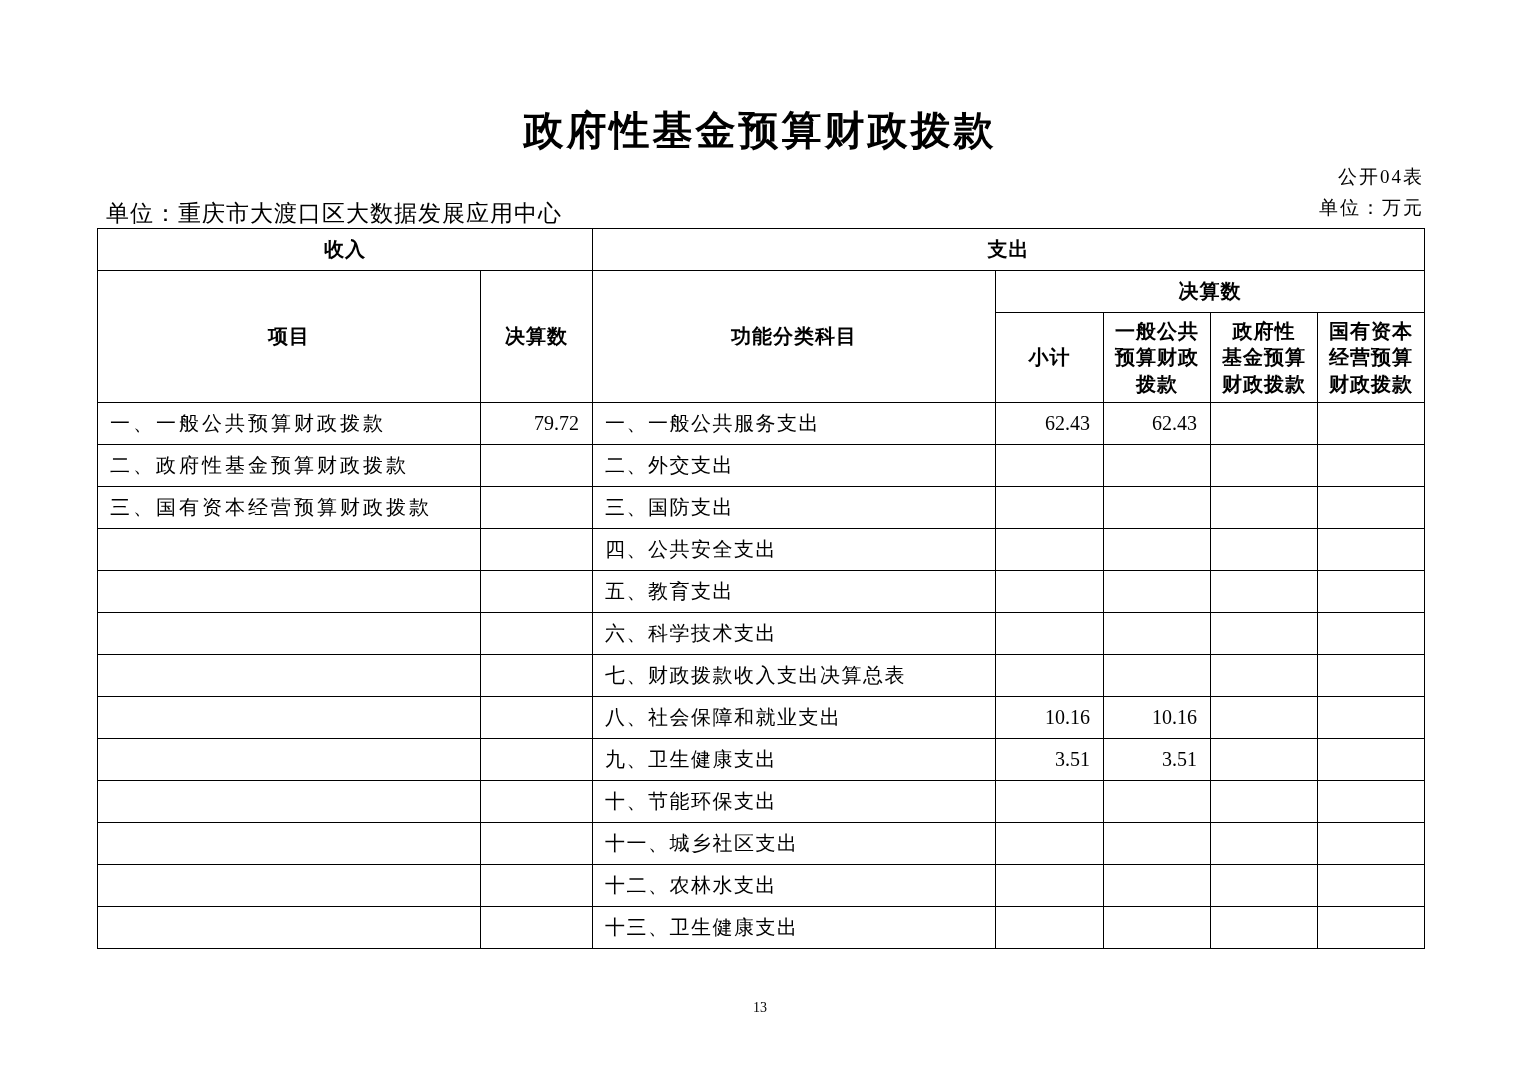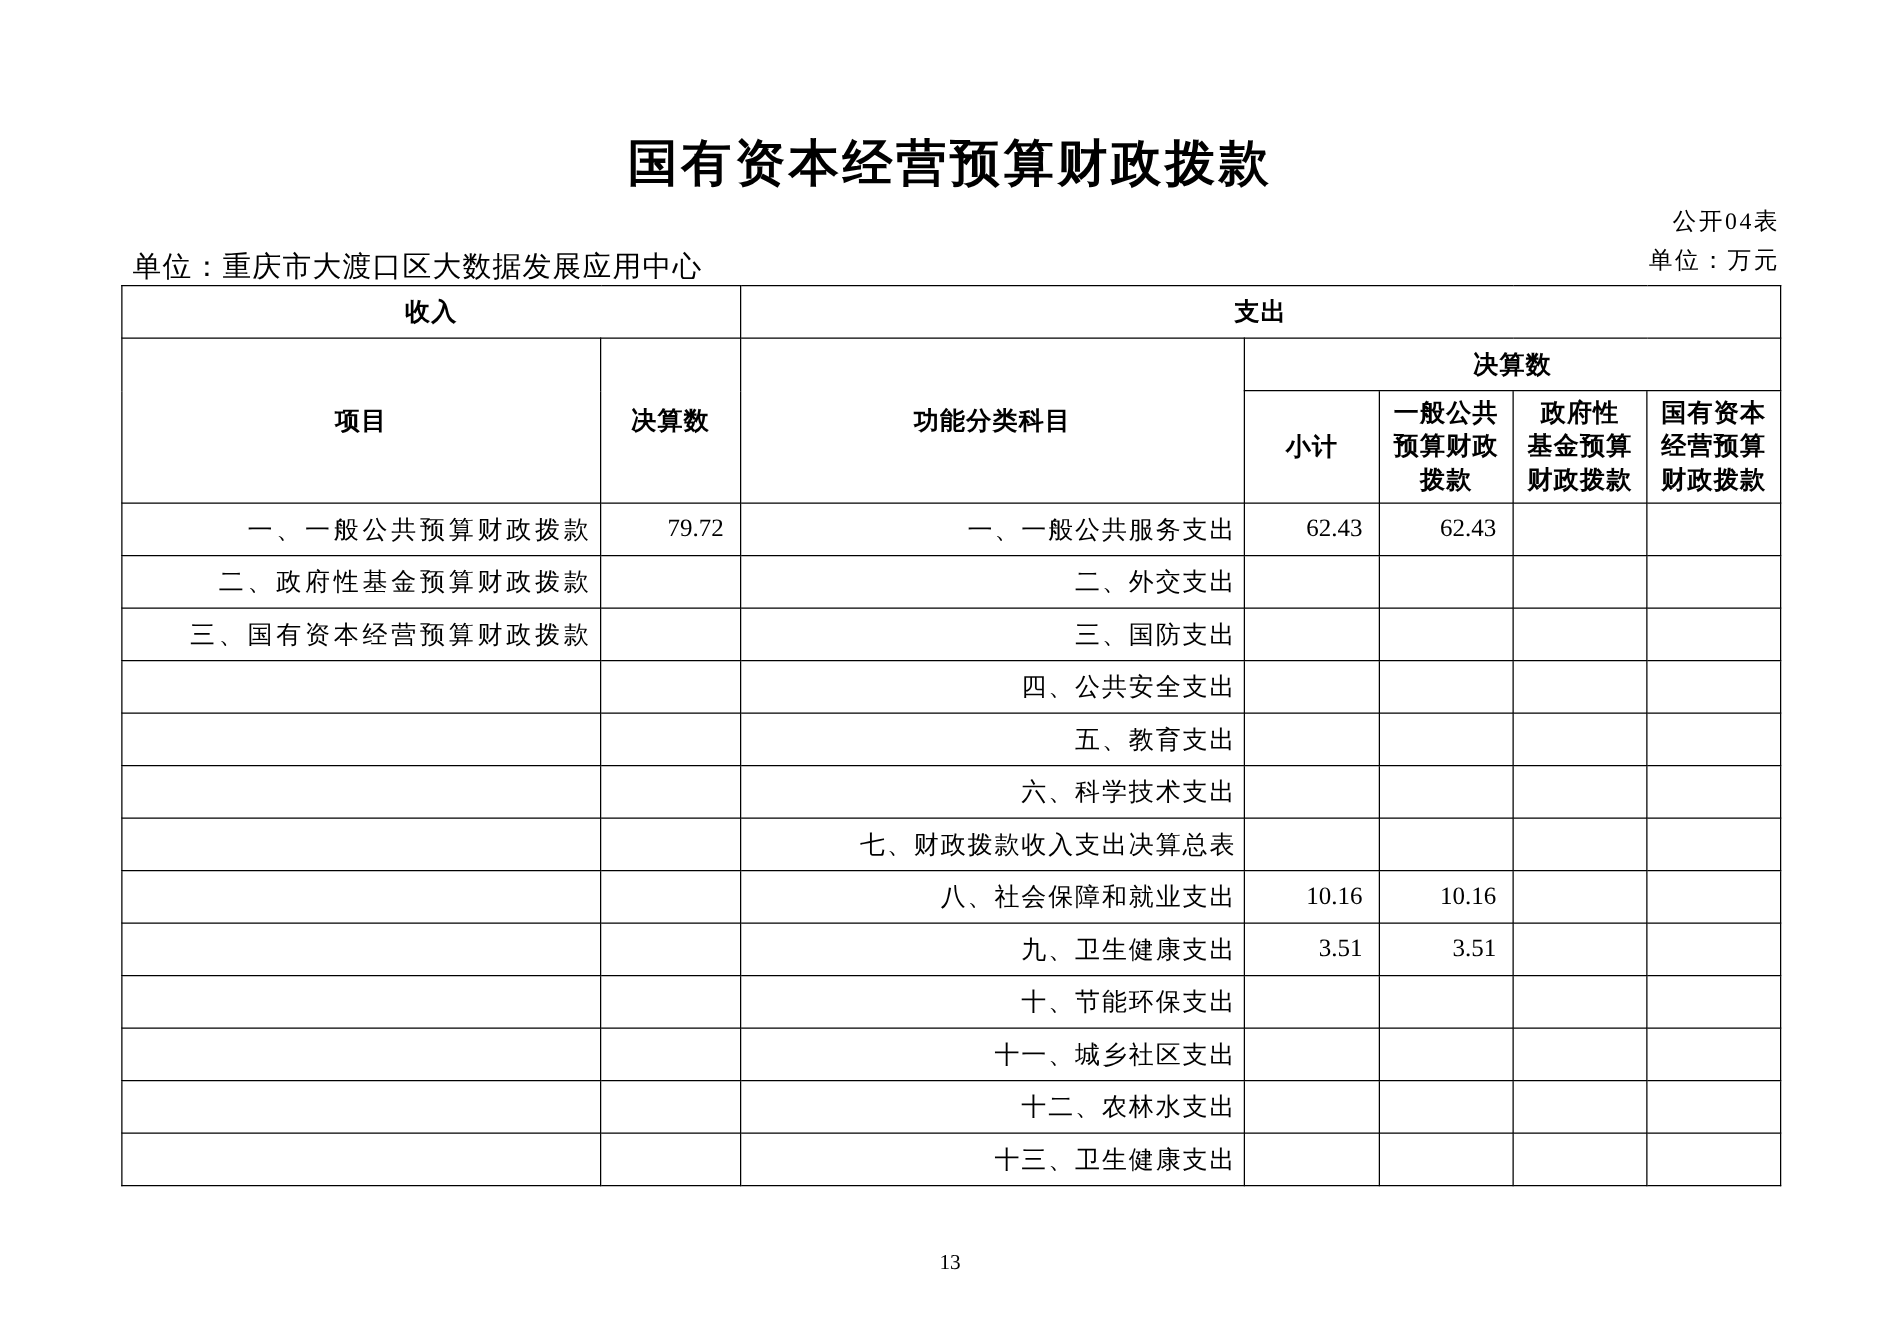--- a/index.html
+++ b/index.html
@@ -45,38 +45,38 @@
   tr.h2{height:42px;}
   tr.h3{height:90px;}
   tbody tr{height:42px;}
   .hdr{
     font-family:"Liberation Sans", sans-serif;
     font-weight:bold;
     text-align:center;
     letter-spacing:1px;
   }
   .multiline{white-space:pre-line;line-height:1.33;}
-  .item{text-align:right;padding:0 6px 0 12px !important;}
+  .item{text-align:left;padding:0 6px 0 12px !important;}
   .income-item{letter-spacing:3px;}
   .expense-item{letter-spacing:1.5px;}
   .amount{
     text-align:right;padding:0 13px 0 4px !important;
     font-family:"Liberation Serif", serif;
   }
   .page-number{
     position:absolute;top:1000px;left:0;width:100%;
-    text-align:center;font-size:17px;
+    text-align:center;font-size:14px;
   }
 </style>
 </head>
 <body>
 
 <div class="page">
 
-  <div class="title">国有资本经营预算财政拨款</div>
+  <div class="title">政府性基金预算财政拨款</div>
 
   <div class="doc-code">公开04表</div>
   <div class="unit-left">单位：重庆市大渡口区大数据发展应用中心</div>
   <div class="unit-right">单位：万元</div>
 
   <table class="main">
     <colgroup>
       <col style="width:383px">
       <col style="width:112px">
       <col style="width:403px">

